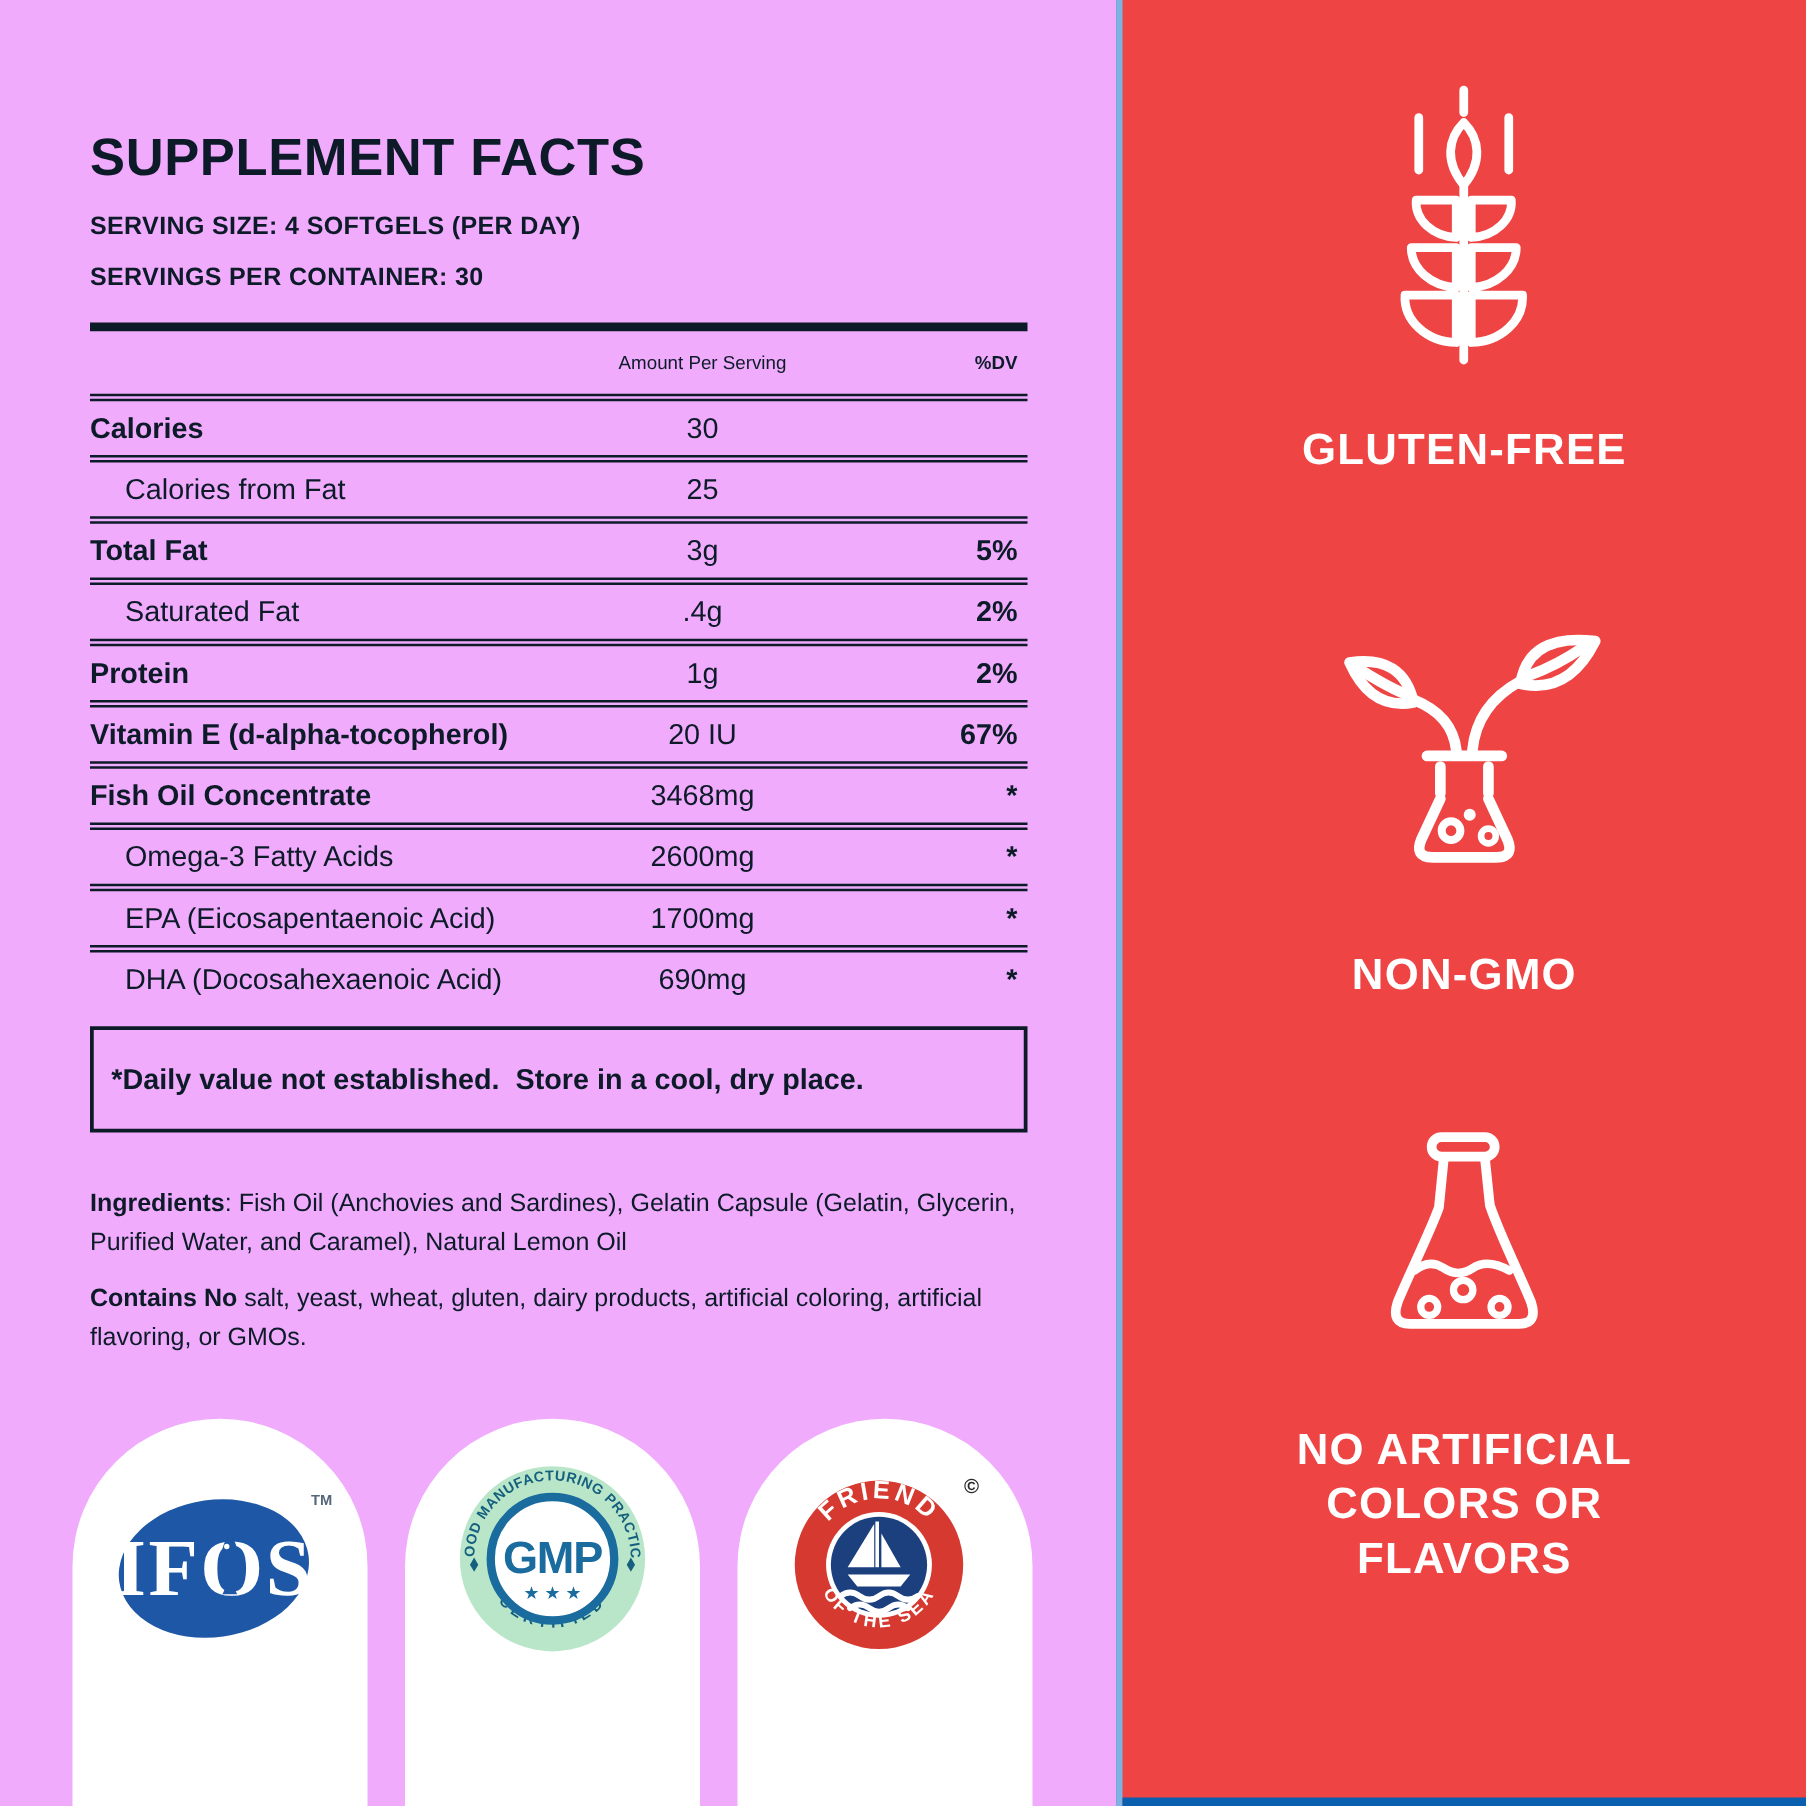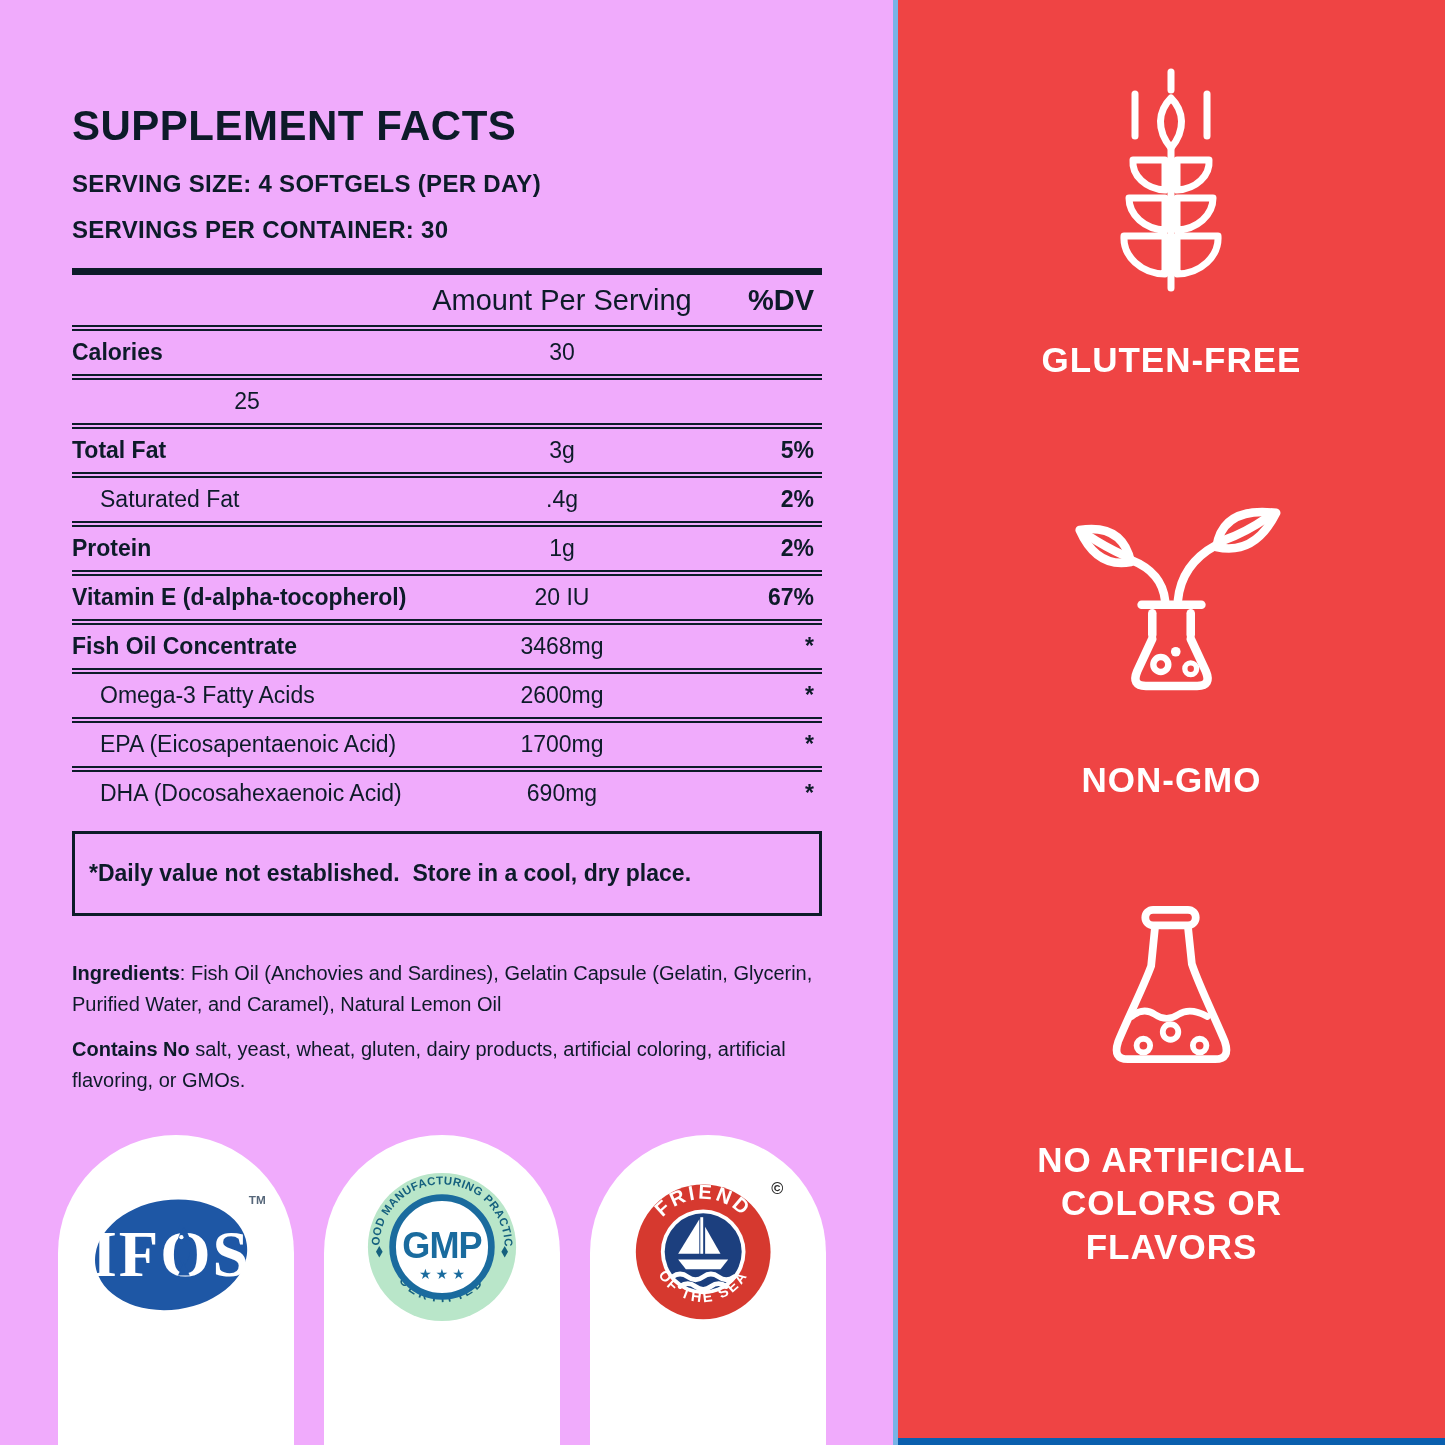--- a/index.html
+++ b/index.html
@@ -6,24 +6,24 @@
   body{
     width:1445px;height:1445px;overflow:hidden;
     font-family:"Liberation Sans", sans-serif;
     background:#a8d3f1;
   }
   .page{position:relative;width:1445px;height:1445px;display:flex;}
   
   .left-panel{position:relative;width:893px;height:1445px;background:#f0abfc;flex:none;}
   .facts-content{padding:102px 0 0 72px;width:750px;color:#0d1b29;}
   .facts-title{font-size:42px;font-weight:800;letter-spacing:.5px;margin:0 0 20px 0;color:#0d1b29;}
-  .serving-line{font-size:24px;font-weight:700;letter-spacing:.3px;margin-bottom:18px;}
+  .serving-line{font-size:20px;font-weight:700;letter-spacing:.3px;margin-bottom:18px;}
   .thick-bar{height:7px;background:#0d1b29;margin-top:24px;}
   .t-grid{display:grid;grid-template-columns:1fr 280px 120px;align-items:center;}
-  .t-header{height:50px;font-size:29px;font-weight:600;}
+  .t-header{height:50px;font-size:15px;font-weight:600;}
   .row{height:43px;font-size:23px;}
   .row .t-label{font-weight:400;}
   .row.bold .t-label{font-weight:700;}
   .row.indent .t-label{padding-left:28px;}
   .t-amount{text-align:center;font-weight:500;}
   .t-dv{text-align:right;padding-right:8px;font-weight:600;}
   .sep{height:2px;border-top:2px solid #0d1b29;border-bottom:2px solid #0d1b29;}
   .footnote-box{margin-top:16px;border:3px solid #0d1b29;padding:26px 14px;font-size:23px;font-weight:600;}
   .footnote-box span{white-space:pre-wrap;}
   .para{font-size:20px;line-height:1.55;margin:0;}
@@ -66,20 +66,21 @@
       </div>
 
       <div class="sep"></div>
       <div class="t-grid row bold">
         <span class="t-label">Calories</span>
         <span class="t-amount">30</span>
         <span class="t-dv"></span>
       </div>
       <div class="sep"></div>
       <div class="t-grid row indent">
+        <span class="t-label">Calories from Fat</span>
         <span class="t-amount">25</span>
         <span class="t-dv"></span>
       </div>
       <div class="sep"></div>
       <div class="t-grid row bold">
         <span class="t-label">Total Fat</span>
         <span class="t-amount">3g</span>
         <span class="t-dv">5%</span>
       </div>
       <div class="sep"></div>

